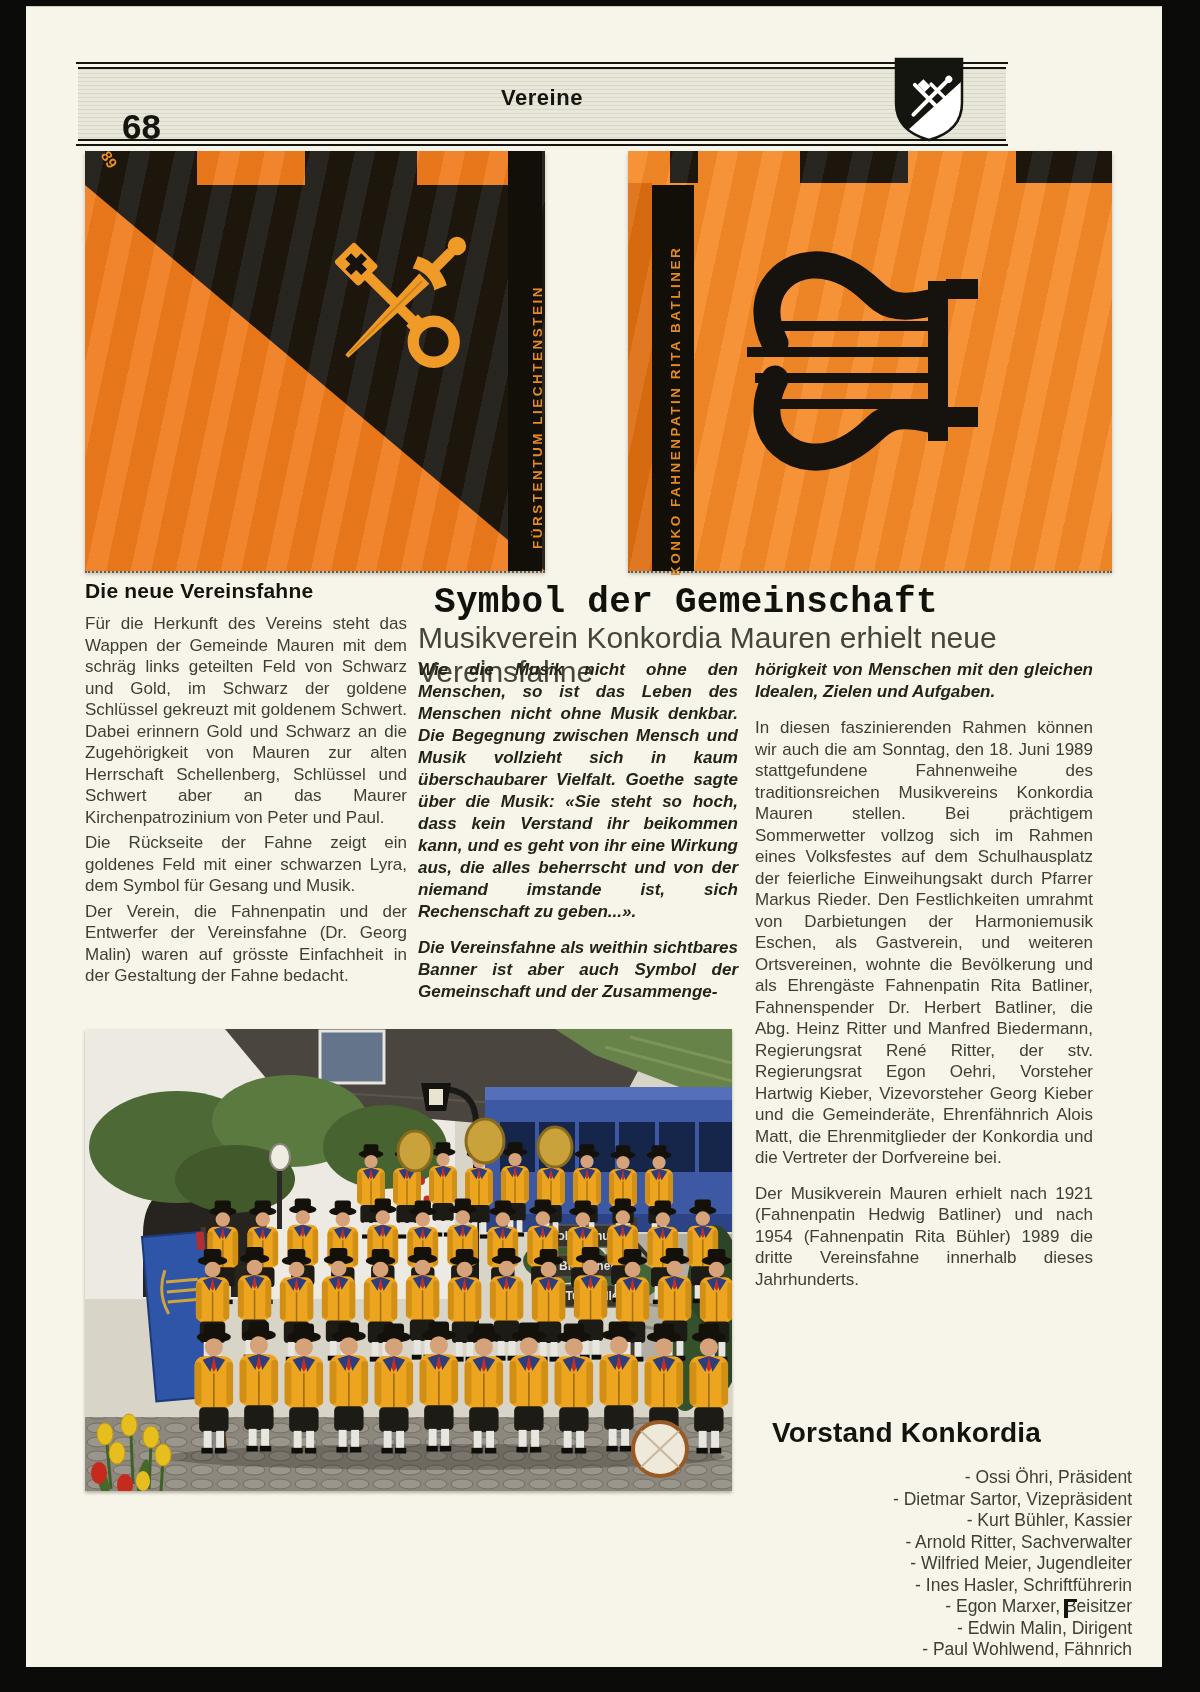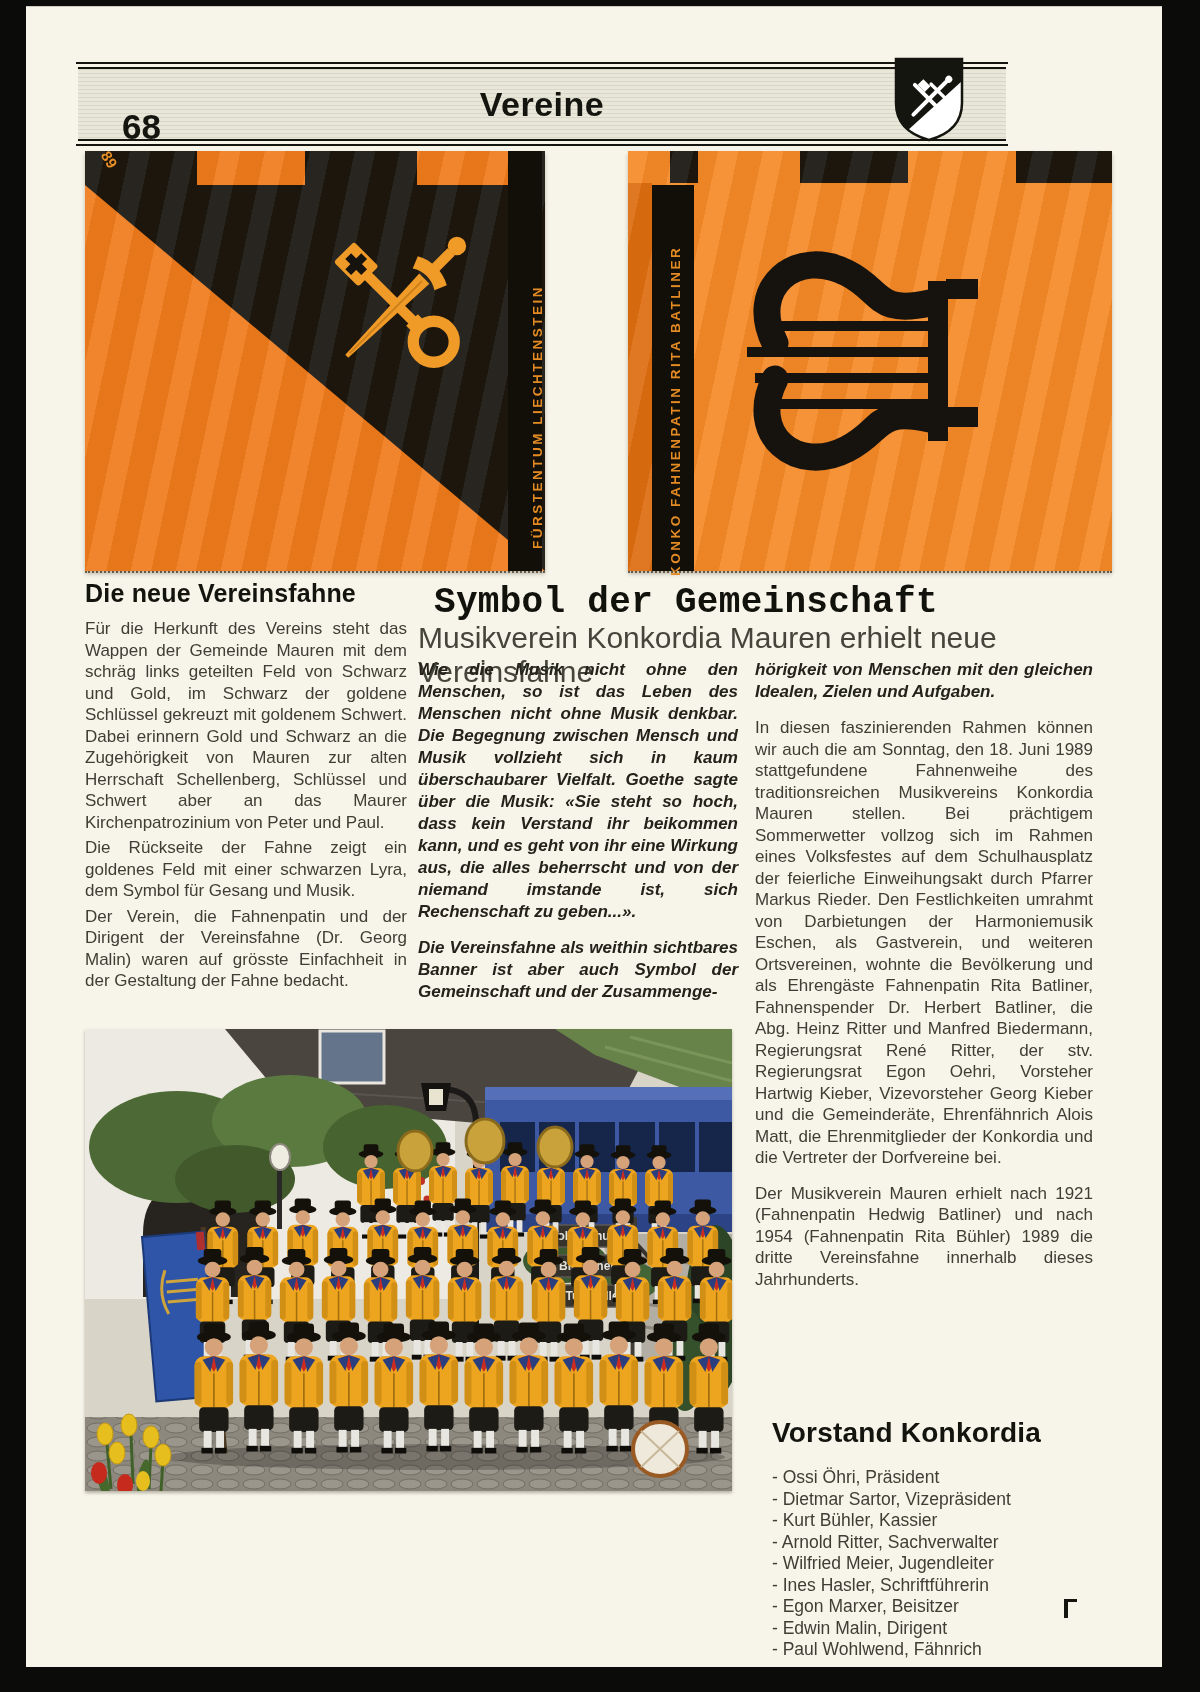--- a/index.html
+++ b/index.html
@@ -16,21 +16,21 @@
   
   .band{
     position:absolute;left:52px;top:60px;width:928px;height:70px;
     background:#e8e7d9;
     background-image:repeating-linear-gradient(180deg, rgba(110,110,90,.14) 0 1px, rgba(0,0,0,0) 1px 4px);
     border-top:2px solid #15150f;border-bottom:2px solid #15150f;
   }
   .band::before{content:'';position:absolute;left:-2px;right:-2px;top:-7px;border-top:2px solid #15150f;}
   .band::after{content:'';position:absolute;left:-2px;right:-2px;bottom:-7px;border-top:2px solid #15150f;}
   .pageno{position:absolute;left:44px;top:18px;font-size:35px;font-weight:bold;color:#15150f;margin-top:20px;}
-  .sectitle{position:absolute;left:0;right:0;top:16px;text-align:center;font-size:34px;font-weight:bold;color:#15150f;letter-spacing:.5px;}
+  .sectitle{position:absolute;left:0;right:0;top:16px;text-align:center;font-size:22px;font-weight:bold;color:#15150f;letter-spacing:.5px;}
   .crest{position:absolute;left:866px;top:50px;width:74px;height:86px;z-index:3;}
   
   .flag{position:absolute;top:144px;height:420px;box-shadow:0 3px 4px rgba(60,50,30,.3);}
   .flag::after{content:'';position:absolute;left:0;right:0;bottom:-2px;border-bottom:2px dotted rgba(45,32,10,.65);}
   .flag .wrinkle{position:absolute;inset:0;
     background:repeating-linear-gradient(102deg, rgba(255,255,255,.08) 0 20px, rgba(120,60,0,.07) 20px 44px);}
   .flag-left{left:59px;width:460px;background:#ef7b1c;}
   .flag-left .blacktri{position:absolute;inset:0;background:#16130e;
     clip-path:polygon(0 34px,100% 34px,100% 100%);}
   .flag-left .ribbon{position:absolute;left:0;top:0;width:100%;height:34px;
@@ -44,32 +44,32 @@
   .emblem{position:absolute;left:210px;top:52px;width:205px;height:205px;}
   .flag-right{left:602px;width:484px;background:#f58a28;}
   .flag-right .fold{position:absolute;left:0;top:0;bottom:0;width:24px;background:#dd6d10;}
   .flag-right .ribbon{position:absolute;left:0;top:0;width:100%;height:32px;
     background:linear-gradient(90deg,#f58a28 0 42px,#16130e 42px 70px,#f58a28 70px 172px,#16130e 172px 280px,#f58a28 280px 388px,#16130e 388px 484px);}
   .flag-right .hoistband{position:absolute;left:24px;top:34px;bottom:0;width:42px;background:#120f08;}
   .flag-right .vtext{left:-155px;top:211px;padding-left:6px;}
   .lyre{position:absolute;left:95px;top:72px;width:310px;height:276px;}
   
   .leftcol{position:absolute;left:59px;top:572px;width:322px;}
-  .h2{font-size:25px;font-weight:bold;color:#14140f;margin:0 0 10px 0;letter-spacing:.2px;}
+  .h2{font-size:21px;font-weight:bold;color:#14140f;margin:0 0 10px 0;letter-spacing:.2px;}
   .body-p{font-size:17px;line-height:21.5px;color:#3e3e34;text-align:justify;margin:0 0 4px 0;}
   .headline{position:absolute;left:392px;top:559px;font-size:36px;font-weight:bold;color:#12120d;margin:16px;letter-spacing:.3px;font-family:Liberation Mono, monospace;}
   .subtitle{position:absolute;left:392px;top:614px;font-size:30px;color:#45453b;margin:0;}
   .col{position:absolute;top:652px;}
   .col-mid{left:392px;width:320px;}
   .col-right{left:729px;width:338px;}
   .lead-p{font-size:17px;line-height:22px;font-weight:bold;color:#23231b;text-align:justify;margin:0 0 14px 0;font-style:italic;}
   .col-right .body-p{margin-bottom:14px;}
   .board{position:absolute;left:746px;top:1410px;width:360px;}
   .board .h2{font-size:28px;margin-bottom:18px;}
-  .board-item{font-size:17.5px;line-height:21.5px;color:#3e3e34;margin:0;}
+  .board-item{font-size:17.5px;line-height:21.5px;color:#3e3e34;margin:0;text-align:right;}
   
   .photo{position:absolute;left:59px;top:1022px;width:647px;height:462px;background:#cfcabd;box-shadow:0 2px 3px rgba(60,50,30,.35);}
   .photo svg{display:block;}
   .printmark{position:absolute;left:1038px;top:1592px;width:9px;height:16px;border-left:4px solid #15150f;border-top:3px solid #15150f;}
 </style>
 </head>
 <body>
 
 <div class="paper">
 
@@ -150,21 +150,21 @@
     </svg>
     <div class="hoistband"></div>
     <div class="vtext">KONKO  FAHNENPATIN RITA BATLINER</div>
   </div>
 
   <div class="leftcol">
     <h2 class="h2">Die neue Vereinsfahne</h2>
     <div>
         <p class="body-p">Für die Herkunft des Vereins steht das Wappen der Gemeinde Mauren mit dem schräg links geteilten Feld von Schwarz und Gold, im Schwarz der goldene Schlüssel gekreuzt mit goldenem Schwert. Dabei erinnern Gold und Schwarz an die Zugehörigkeit von Mauren zur alten Herrschaft Schellenberg, Schlüssel und Schwert aber an das Maurer Kirchenpatrozinium von Peter und Paul.</p>
         <p class="body-p">Die Rückseite der Fahne zeigt ein goldenes Feld mit einer schwarzen Lyra, dem Symbol für Gesang und Musik.</p>
-        <p class="body-p">Der Verein, die Fahnenpatin und der Dirigent der Vereinsfahne (Dr. Georg Malin) waren auf grösste Einfachheit in der Gestaltung der Fahne bedacht.</p>
+        <p class="body-p">Der Verein, die Fahnenpatin und der Entwerfer der Vereinsfahne (Dr. Georg Malin) waren auf grösste Einfachheit in der Gestaltung der Fahne bedacht.</p>
       </div>
   </div>
 
   <h1 class="headline">Symbol der Gemeinschaft</h1>
   <p class="subtitle">Musikverein Konkordia Mauren erhielt neue Vereinsfahne</p>
 
   <div class="col col-mid">
     <div>
         <p class="lead-p">Wie die Musik nicht ohne den Menschen, so ist das Leben des Menschen nicht ohne Musik denkbar. Die Begegnung zwischen Mensch und Musik vollzieht sich in kaum überschaubarer Vielfalt. Goethe sagte über die Musik: «Sie steht so hoch, dass kein Verstand ihr beikommen kann, und es geht von ihr eine Wirkung aus, die alles beherrscht und von der niemand imstande ist, sich Rechenschaft zu geben...».</p>
         <p class="lead-p">Die Vereinsfahne als weithin sichtbares Banner ist aber auch Symbol der Gemeinschaft und der Zusammenge-</p>

